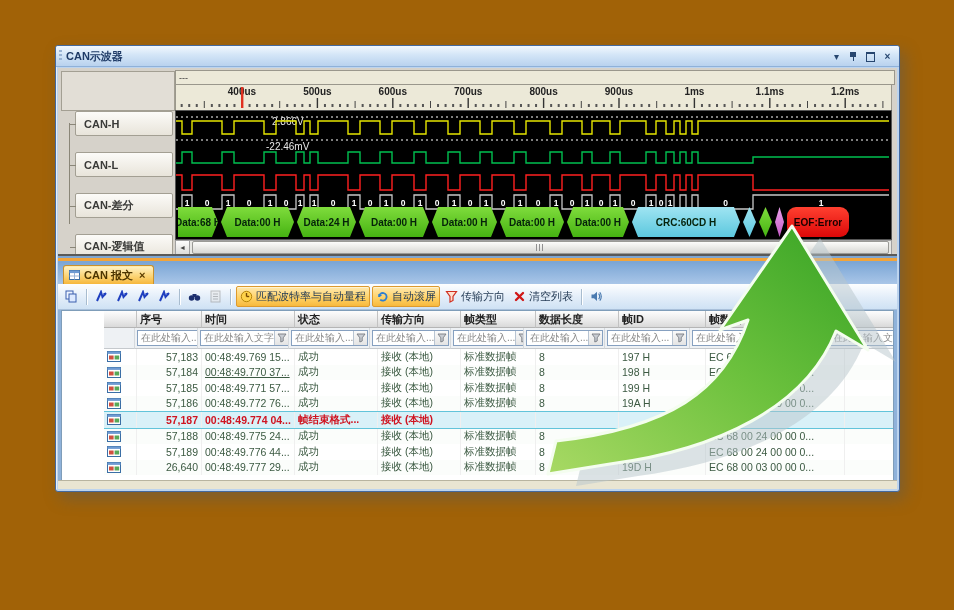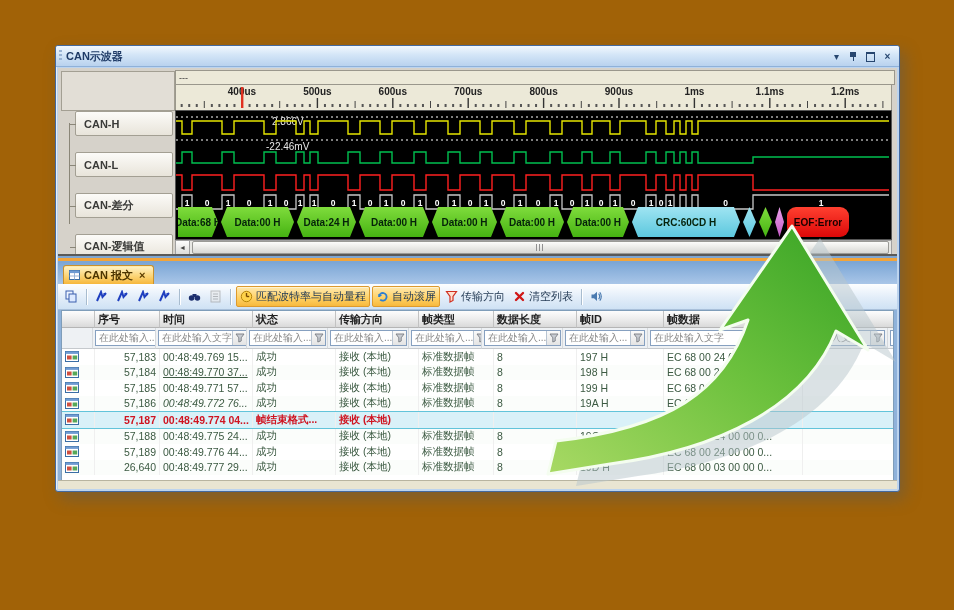--- a/index.html
+++ b/index.html
@@ -85,21 +85,21 @@
   .tb-btn{height:19px;display:flex;align-items:center;gap:3px;padding:0 3px;border-radius:2px;
     font-size:11px;color:#243b55;}
   .tb-btn.active{background:linear-gradient(#ffe9b0,#ffd062 60%,#f7b93e);border:1px solid #dd9a2e;
     box-shadow:0 1px 0 #fff3cf inset;}
   .tb-btn.disabled{opacity:.55;}
   .tb-ico{width:13px;height:13px;display:inline-block;}
 
   
   .grid{position:absolute;left:3px;top:47px;width:831px;bottom:8px;background:#fff;border:1px solid #7f9db9;
     overflow:hidden;font-size:10.5px;}
-  .g-row{display:flex;align-items:stretch;}
+  .g-row{display:flex;align-items:stretch;margin-left:42px;}
   .g-cell{flex:none;overflow:hidden;white-space:nowrap;padding:0 3px;display:flex;align-items:center;}
   .g-head .g-cell{height:16px;background:linear-gradient(#fdfdfd,#e9e9e9 60%,#d9d9d9);
     border-right:1px solid #c2c2c2;border-bottom:1px solid #b5b5b5;font-weight:bold;color:#222;font-size:11px;}
   .g-filter .g-cell{height:18px;background:#eef1f4;border-right:1px solid #d5d9dd;border-bottom:1px solid #c5c9cd;padding:1px 2px;}
   .f-box{flex:1;height:14px;background:#fff;border:1px solid #86a0c0;display:flex;align-items:center;}
   .f-text{flex:1;padding-left:3px;color:#8a8a8a;font-size:10px;overflow:hidden;white-space:nowrap;}
   .f-btn{width:13px;height:100%;background:linear-gradient(#fafafa,#e4e4e4);border-left:1px solid #b8c4d2;
     display:flex;align-items:center;justify-content:center;}
   .g-body .g-cell{height:15.5px;border-right:1px solid #efefef;color:#3c5a42;}
   .g-body .g-row:nth-child(even){background:#fbfdfb;}
@@ -581,21 +581,21 @@
               <div class="g-row">
                 <div class="g-cell" style="width: 26px;">
                   <span class="msg-ico"><svg width="14" height="11">
                       <rect x="0.5" y="0.5" width="13" height="10" fill="#fff" stroke="#3a6ea5"></rect>
                       <rect x="0.5" y="0.5" width="13" height="2.4" fill="#6f9bd2"></rect>
                       <rect x="2" y="4.5" width="4.6" height="4" fill="#d05040"></rect>
                       <rect x="7.6" y="4.5" width="4.6" height="4" fill="#58a858"></rect>
                     </svg></span>
                 </div>
                 <div class="g-cell cell-right" style="width: 58px;">57,186</div>
-                <div class="g-cell" style="width: 86px; font-style: italic;">00:48:49.772 76...</div>
+                <div class="g-cell" style="width: 86px;">00:48:49.772 76...</div>
                 <div class="g-cell" style="width: 76px;">成功</div>
                 <div class="g-cell" style="width: 76px;">接收 (本地)</div>
                 <div class="g-cell" style="width: 68px;">标准数据帧</div>
                 <div class="g-cell" style="width: 76px;">8</div>
                 <div class="g-cell" style="width: 80px;">19A H</div>
                 <div class="g-cell c-data" style="width: 132px;">EC 68 00 24 00 00 0...</div>
                 <div class="g-cell" style="width: 98px;"></div>
               </div>
               <div class="g-row err">
                 <div class="g-cell" style="width: 26px;">

